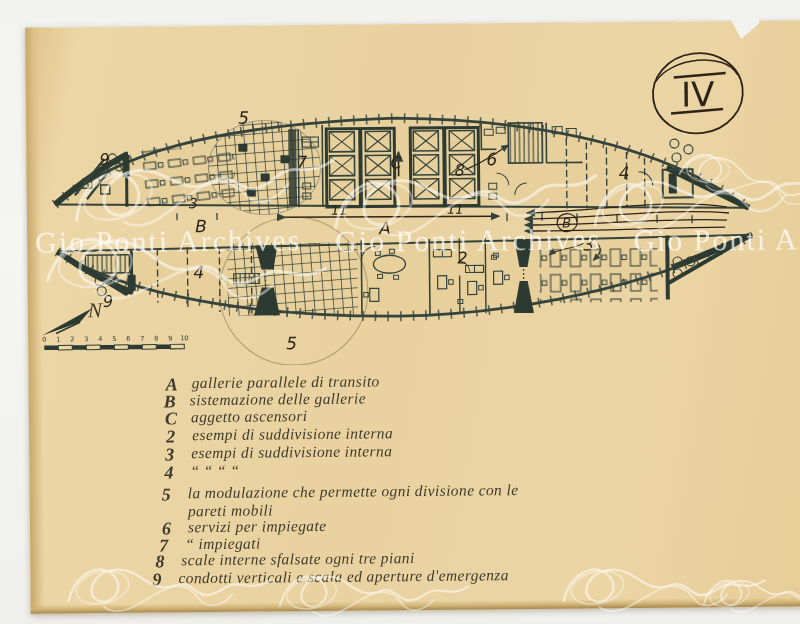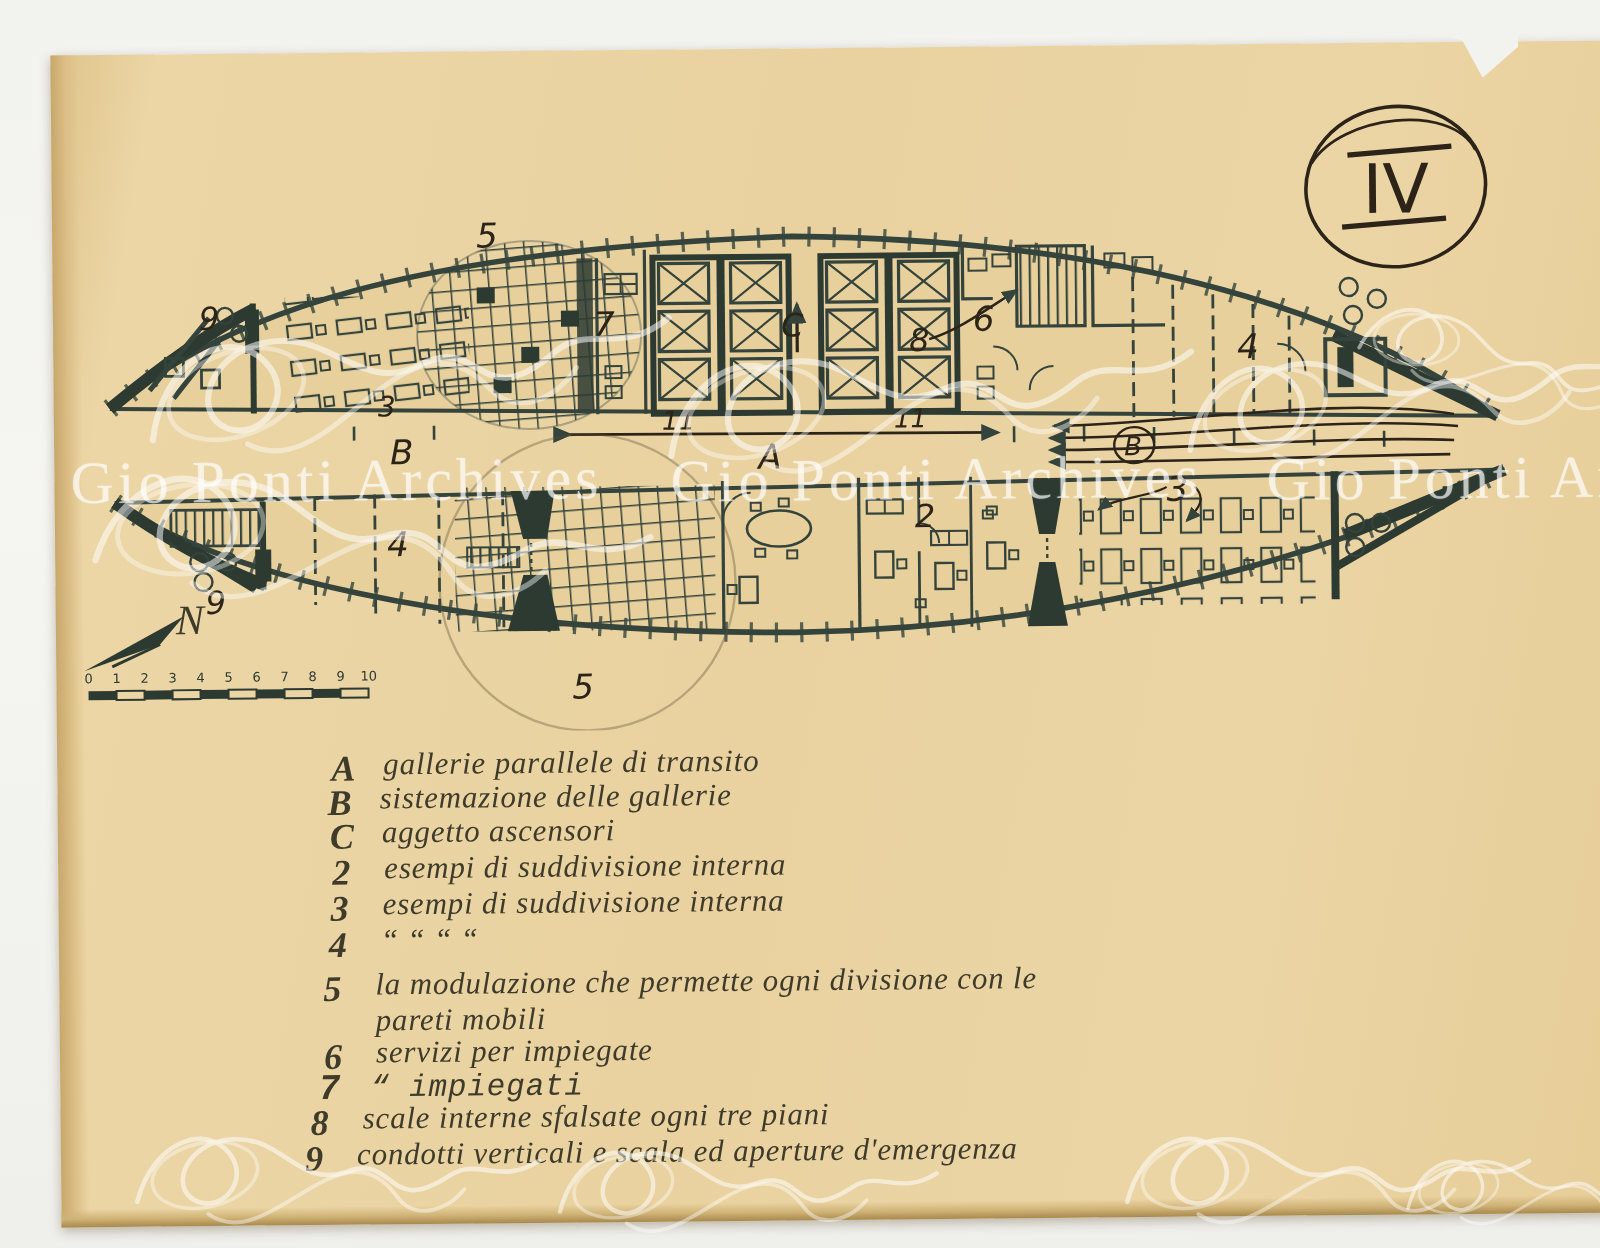--- a/index.html
+++ b/index.html
@@ -319,21 +319,21 @@
     <div id="legend">
       <div class="lrow" style="left:137px;top:8px;"><span class="lkey">A</span><span class="ltext">gallerie parallele di transito</span></div>
       <div class="lrow" style="left:135px;top:25px;"><span class="lkey">B</span><span class="ltext">sistemazione delle gallerie</span></div>
       <div class="lrow" style="left:136px;top:42px;"><span class="lkey">C</span><span class="ltext">aggetto ascensori</span></div>
       <div class="lrow" style="left:137px;top:60px;"><span class="lkey">2</span><span class="ltext">esempi di suddivisione interna</span></div>
       <div class="lrow" style="left:136px;top:78px;"><span class="lkey">3</span><span class="ltext">esempi di suddivisione interna</span></div>
       <div class="lrow" style="left:135px;top:96px;"><span class="lkey">4</span><span class="ltext">“        “        “        “</span></div>
       <div class="lrow" style="left:132px;top:118px;"><span class="lkey">5</span><span class="ltext">la modulazione che permette ogni divisione con le
 pareti mobili</span></div>
       <div class="lrow" style="left:132px;top:152px;"><span class="lkey">6</span><span class="ltext">servizi per impiegate</span></div>
-      <div class="lrow" style="left:129px;top:169px;font-family:Liberation Mono, monospace;"><span class="lkey">7</span><span class="ltext">“     impiegati</span></div>
+      <div class="lrow" style="left:129px;top:169px;"><span class="lkey">7</span><span class="ltext">“     impiegati</span></div>
       <div class="lrow" style="left:125px;top:185px;"><span class="lkey">8</span><span class="ltext">scale interne sfalsate ogni tre piani</span></div>
       <div class="lrow" style="left:122px;top:203px;"><span class="lkey">9</span><span class="ltext">condotti verticali e scala ed aperture d'emergenza</span></div>
     </div>
 
     <div class="wmtext" style="left:8px;top:198px;">Gio Ponti Archives</div>
     <div class="wmtext" style="left:308px;top:200px;">Gio Ponti Archives</div>
     <div class="wmtext" style="left:606px;top:202px;">Gio Ponti Archives</div>
 
     <svg class="flo" style="left:40px;top:110px;transform:rotate(-7deg);" width="280" height="110" viewBox="0 0 240 90">
         <use href="#flo"></use>

